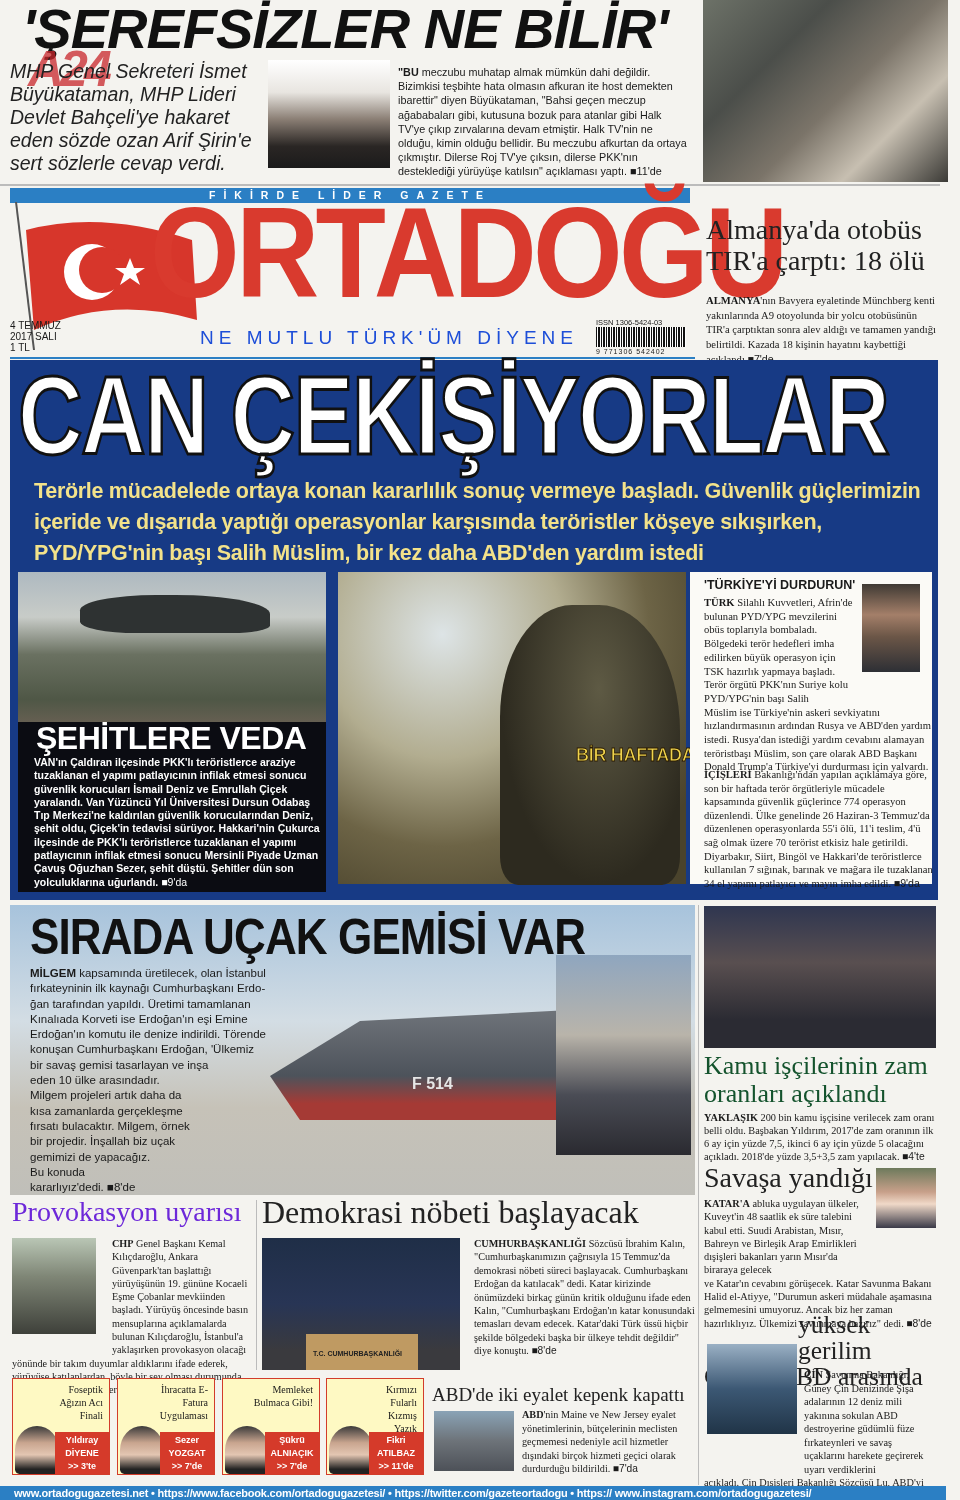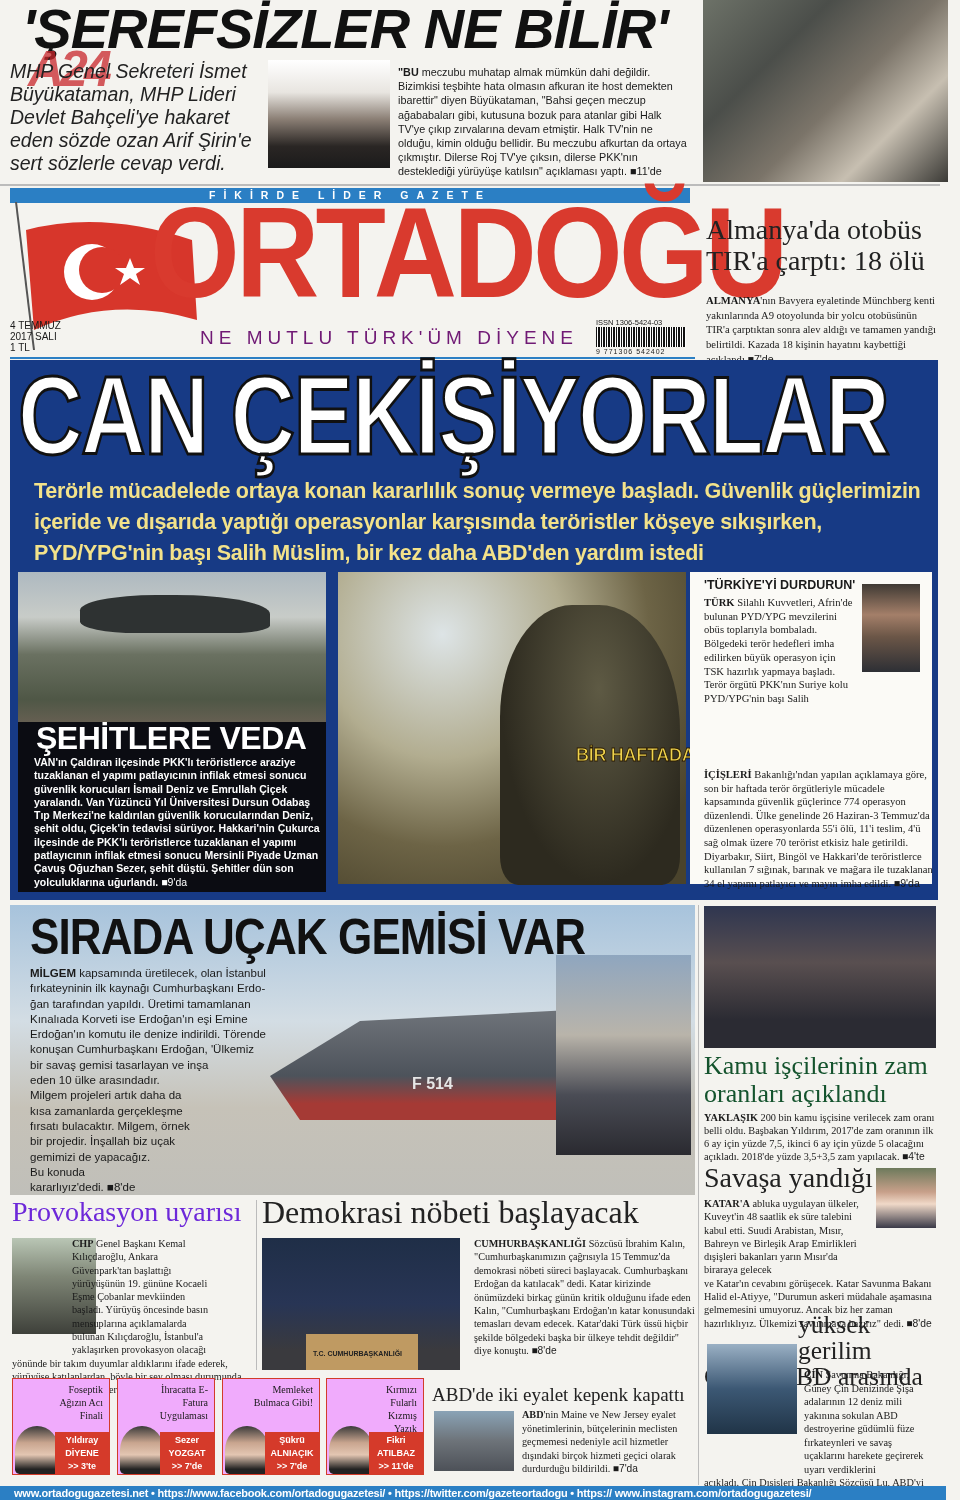--- a/index.html
+++ b/index.html
@@ -16,21 +16,21 @@
 #top-lead{left:10px;top:60px;width:255px;font-size:19.5px;font-style:italic;line-height:23px;color:#222}
 #top-photo{left:268px;top:60px;width:122px;height:108px;background:linear-gradient(#ffffff,#e8e5e0 30%,#8a7e74 55%,#2a2624 80%,#1b1b1b)}
 #top-quote{left:398px;top:65px;width:292px;font-size:10.8px;line-height:14.2px}
 #top-quote b{font-weight:900}
 #fire-photo{left:703px;top:0;width:245px;height:182px;background:linear-gradient(135deg,#6d7268,#4b4e4a 30%,#7b7469 55%,#c7bfb1 75%,#3b3a36)}
 .top-border{left:0;top:184px;width:940px;height:2px;background:#bbb}
 
 #tagline-bar{left:10px;top:188px;width:680px;height:15px;background:#2b7fc4;color:#fff;font-size:10.5px;font-weight:bold;letter-spacing:8px;text-align:center;line-height:15px}
 #flag{left:12px;top:200px;width:190px;height:150px}
 #masthead-title{left:150px;top:178px;font-size:128px;font-weight:900;color:#d93a2e;letter-spacing:-4px;transform:scaleX(.9);transform-origin:left;line-height:150px;white-space:nowrap}
-#slogan{left:200px;top:327px;font-size:19px;letter-spacing:5px;color:#701a75;white-space:nowrap}
+#slogan{left:200px;top:327px;font-size:19px;letter-spacing:5px;color:#1d4ed8;white-space:nowrap}
 #date-block{left:10px;top:320px;font-size:10px;line-height:11px}
 #issn{left:596px;top:318px;font-size:7.5px}
 #barcode{left:596px;top:327px;width:90px;height:20px;background:repeating-linear-gradient(90deg,#111 0 1px,#fff 1px 2px,#111 2px 4px,#fff 4px 5px)}
 #barcode-num{left:596px;top:348px;font-size:7px;letter-spacing:1px}
 .mast-rule{left:10px;top:357px;width:685px;height:2px;background:#2b7fc4}
 
 #almanya-title{left:706px;top:214px;width:230px;font-size:28px;line-height:31px;color:#222}
 #almanya-body{left:706px;top:294px;width:232px;font-size:10.6px;line-height:14.5px}
 .right-col-rule{left:938px;top:0;width:1px;height:1500px;background:#c9c9c9}
 
@@ -68,29 +68,29 @@
 #savasa-body{left:704px;top:1197px;width:232px;font-size:10.3px;line-height:13.3px}
 #savasa-body .wrap{width:168px}
 #cin-title{left:704px;top:1312px;width:232px;font-size:25.5px;line-height:26px;color:#222}
 #cin-photo{left:707px;top:1344px;width:90px;height:90px;background:linear-gradient(#9ab0c4,#3c5874 50%,#203447)}
 #cin-body{left:704px;top:1340px;width:232px;font-size:10.3px;line-height:13.5px}
 #cin-body .wrap{width:130px;margin-left:100px}
 
 #prov-title{left:12px;top:1196px;font-size:28px;color:#6d28d9;white-space:nowrap}
 #prov-photo{left:12px;top:1238px;width:84px;height:96px;background:linear-gradient(#b9c6b5,#7f8676 40%,#3e403a)}
 #prov-body{left:12px;top:1237px;width:242px;font-size:10.2px;line-height:13.3px}
-#prov-body .wrap{width:140px;margin-left:60px}
+#prov-body .wrap{width:140px;margin-left:100px}
 .col-rule{width:1px;background:#bbb}
 #demo-title{left:262px;top:1194px;font-size:32px;color:#222;white-space:nowrap}
 #demo-photo{left:262px;top:1238px;width:198px;height:132px;background:linear-gradient(#1f2e47,#283555 50%,#3a3a3e 85%)}
 #demo-podium{left:306px;top:1334px;width:112px;height:36px;background:#bf9a62}
 #demo-podium-label{left:313px;top:1350px;font-size:7px;font-weight:bold;color:#222}
 #demo-body{left:474px;top:1237px;width:222px;font-size:10.2px;line-height:13.4px}
 
-.columnist{width:98px;height:97px;border:1px solid #d23c2a;background:#f0abfc}
+.columnist{width:98px;height:97px;border:1px solid #d23c2a;background:#fef9c3}
 .columnist .topic{position:absolute;right:6px;top:4px;text-align:right;font-size:10px;line-height:13px;font-family:"Liberation Serif",serif}
 .columnist .face{position:absolute;left:2px;bottom:0;width:44px;height:48px;border-radius:50% 50% 10% 10%;background:linear-gradient(#3a3a3a,#c9a58f 35%,#e3c6b2 60%,#222 90%)}
 .columnist .name{position:absolute;right:0;bottom:0;width:54px;height:42px;background:#d53a2a;color:#fff;font-size:9px;font-weight:bold;text-align:center;line-height:13px;padding-top:2px}
 
 #abd-title{left:432px;top:1384px;font-size:19px;color:#222;white-space:nowrap}
 #abd-photo{left:434px;top:1411px;width:80px;height:60px;background:linear-gradient(#8aa3b6,#6d7379 50%,#4d5158)}
 #abd-body{left:522px;top:1408px;width:172px;font-size:10.2px;line-height:13.5px}
 
 #footer{left:0;top:1486px;width:946px;height:14px;background:#2b7fc4;color:#fff;font-size:11px;font-weight:bold;line-height:14px;padding-left:14px;white-space:nowrap;letter-spacing:-.2px}
 </style>
@@ -140,20 +140,21 @@
 
 <div class="abs photo" id="soldier-photo"></div>
 <div class="abs" id="soldier-figure"></div>
 <div class="abs" id="overlay-caption">BİR HAFTADA 70 TERÖRİST ÖLDÜRÜLDÜ</div>
 
 <div class="abs" id="turkiye-box"></div>
 <div class="abs" id="turkiye-title">'TÜRKİYE'Yİ DURDURUN'</div>
 <div class="abs photo" id="muslim-photo"></div>
 <div class="abs serif" id="turkiye-body">
   <div class="wrap"><b>TÜRK</b><span> Silahlı Kuvvetleri, Afrin'de bulunan PYD/YPG mevzilerini obüs toplarıyla bombaladı. Bölgedeki terör hedefleri imha edilirken büyük operasyon için TSK hazırlık yapmaya başladı. Terör örgütü PKK'nın Suriye kolu PYD/YPG'nin başı Salih</span></div>
+  <div>Müslim ise Türkiye'nin askeri sevkiyatını hızlandırmasının ardından Rusya ve ABD'den yardım istedi. Rusya'dan istediği yardım cevabını alamayan teröristbaşı Müslim, son çare olarak ABD Başkanı Donald Trump'a Türkiye'yi durdurması için yalvardı.</div>
 </div>
 <div class="abs serif" id="icisleri-body"><b>İÇİŞLERİ</b><span> Bakanlığı'ndan yapılan açıklamaya göre, son bir haftada terör örgütleriyle mücadele kapsamında güvenlik güçlerince 774 operasyon düzenlendi. Ülke genelinde 26 Haziran-3 Temmuz'da düzenlenen operasyonlarda 55'i ölü, 11'i teslim, 4'ü sağ olmak üzere 70 terörist etkisiz hale getirildi. Diyarbakır, Siirt, Bingöl ve Hakkari'de teröristlerce kullanılan 7 sığınak, barınak ve mağara ile tuzaklanan 34 el yapımı patlayıcı ve mayın imha edildi.</span> <span class="ref">9'da</span></div>
 
 <div class="abs" id="ship-section"></div>
 <div class="abs" id="ship-hull"></div>
 <div class="abs" id="ship-mark">F 514</div>
 <div class="abs photo" id="erdogan-photo"></div>
 <div class="abs" id="ship-headline">SIRADA UÇAK GEMİSİ VAR</div>
 <div class="abs" id="ship-body">
   <span class="ship-line"><b>MİLGEM</b><span> kapsamında üretilecek, olan İstanbul</span></span>

